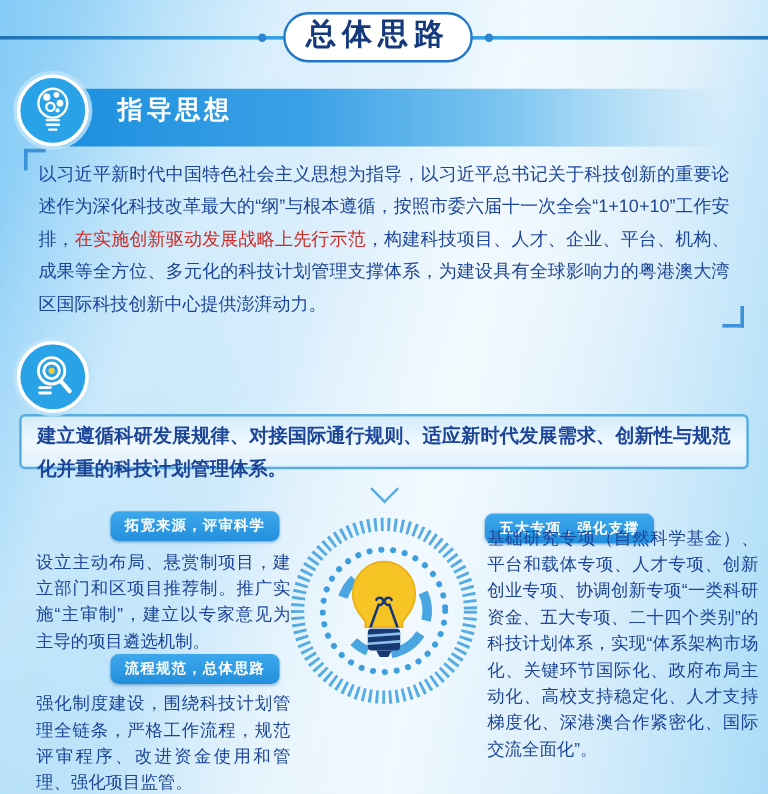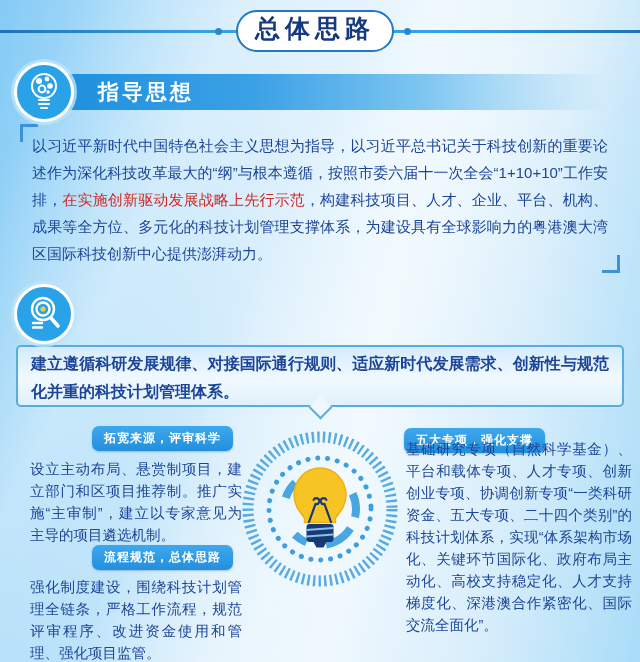--- a/index.html
+++ b/index.html
@@ -17,21 +17,21 @@
     background:linear-gradient(90deg,#1f72b8,#36a0e2 30%,#36a0e2 70%,#1f72b8);}
   .top-dot{position:absolute;top:28px;width:7px;height:7px;border-radius:50%;background:#2b86cf;}
   .title-pill{
     position:absolute;left:236px;top:10px;width:158px;height:42px;
     background:#ffffff;border:2.5px solid #2377c8;border-radius:24px;
     display:flex;align-items:flex-start;justify-content:center;
     font-size:25px;font-weight:bold;color:#15397d;letter-spacing:5px;box-sizing:border-box;
   }
   
   .sec-banner{
-    position:absolute;left:40px;height:36px;width:566px;
+    position:absolute;left:40px;height:48px;width:566px;
     background:linear-gradient(90deg,#1b8ede 0%,#3ba1e6 38%,#7ec6f1 68%,rgba(200,232,250,0) 100%);
     color:#ffffff;font-size:21px;font-weight:bold;letter-spacing:3px;
     line-height:36px;padding-left:58px;box-sizing:border-box;border-radius:2px;
   }
   .sec-icon{
     position:absolute;left:14px;width:60px;height:60px;border-radius:50%;
     background:#29a2e8;border:3px solid #ffffff;box-sizing:border-box;
     box-shadow:0 0 0 3px rgba(190,228,250,.8);z-index:2;
   }
   .sec-icon svg{display:block;}
@@ -40,21 +40,21 @@
     position:absolute;left:32px;top:132px;width:576px;
     font-size:15px;line-height:27px;color:#1c4598;text-align:justify;
   }
   .para-block::before{content:"";position:absolute;left:-12px;top:-8px;width:15px;height:15px;
     border-left:3px solid #3c92d8;border-top:3px solid #3c92d8;}
   .para-block::after{content:"";position:absolute;right:-12px;bottom:-6px;width:15px;height:15px;
     border-right:3px solid #3c92d8;border-bottom:3px solid #3c92d8;}
   .hl-red{color:#ce2b28;}
   
   .summary-panel{
-    position:absolute;left:16px;top:345px;width:608px;height:62px;box-sizing:border-box;
+    position:absolute;left:16px;top:345px;width:608px;height:46px;box-sizing:border-box;
     border:2px solid #57ace0;border-radius:5px;
     background:linear-gradient(180deg,#d4ebfb 0%,#f1f9ff 55%,#e0f1fc 100%);
     color:#1c4598;font-weight:bold;font-size:16px;line-height:28px;
     padding:3px 13px;text-align:justify;
   }
   .summary-tail{
     position:absolute;left:312px;top:399px;width:15px;height:15px;
     background:#eef8fe;border-right:2px solid #57ace0;border-bottom:2px solid #57ace0;
     transform:rotate(45deg);z-index:3;
   }

